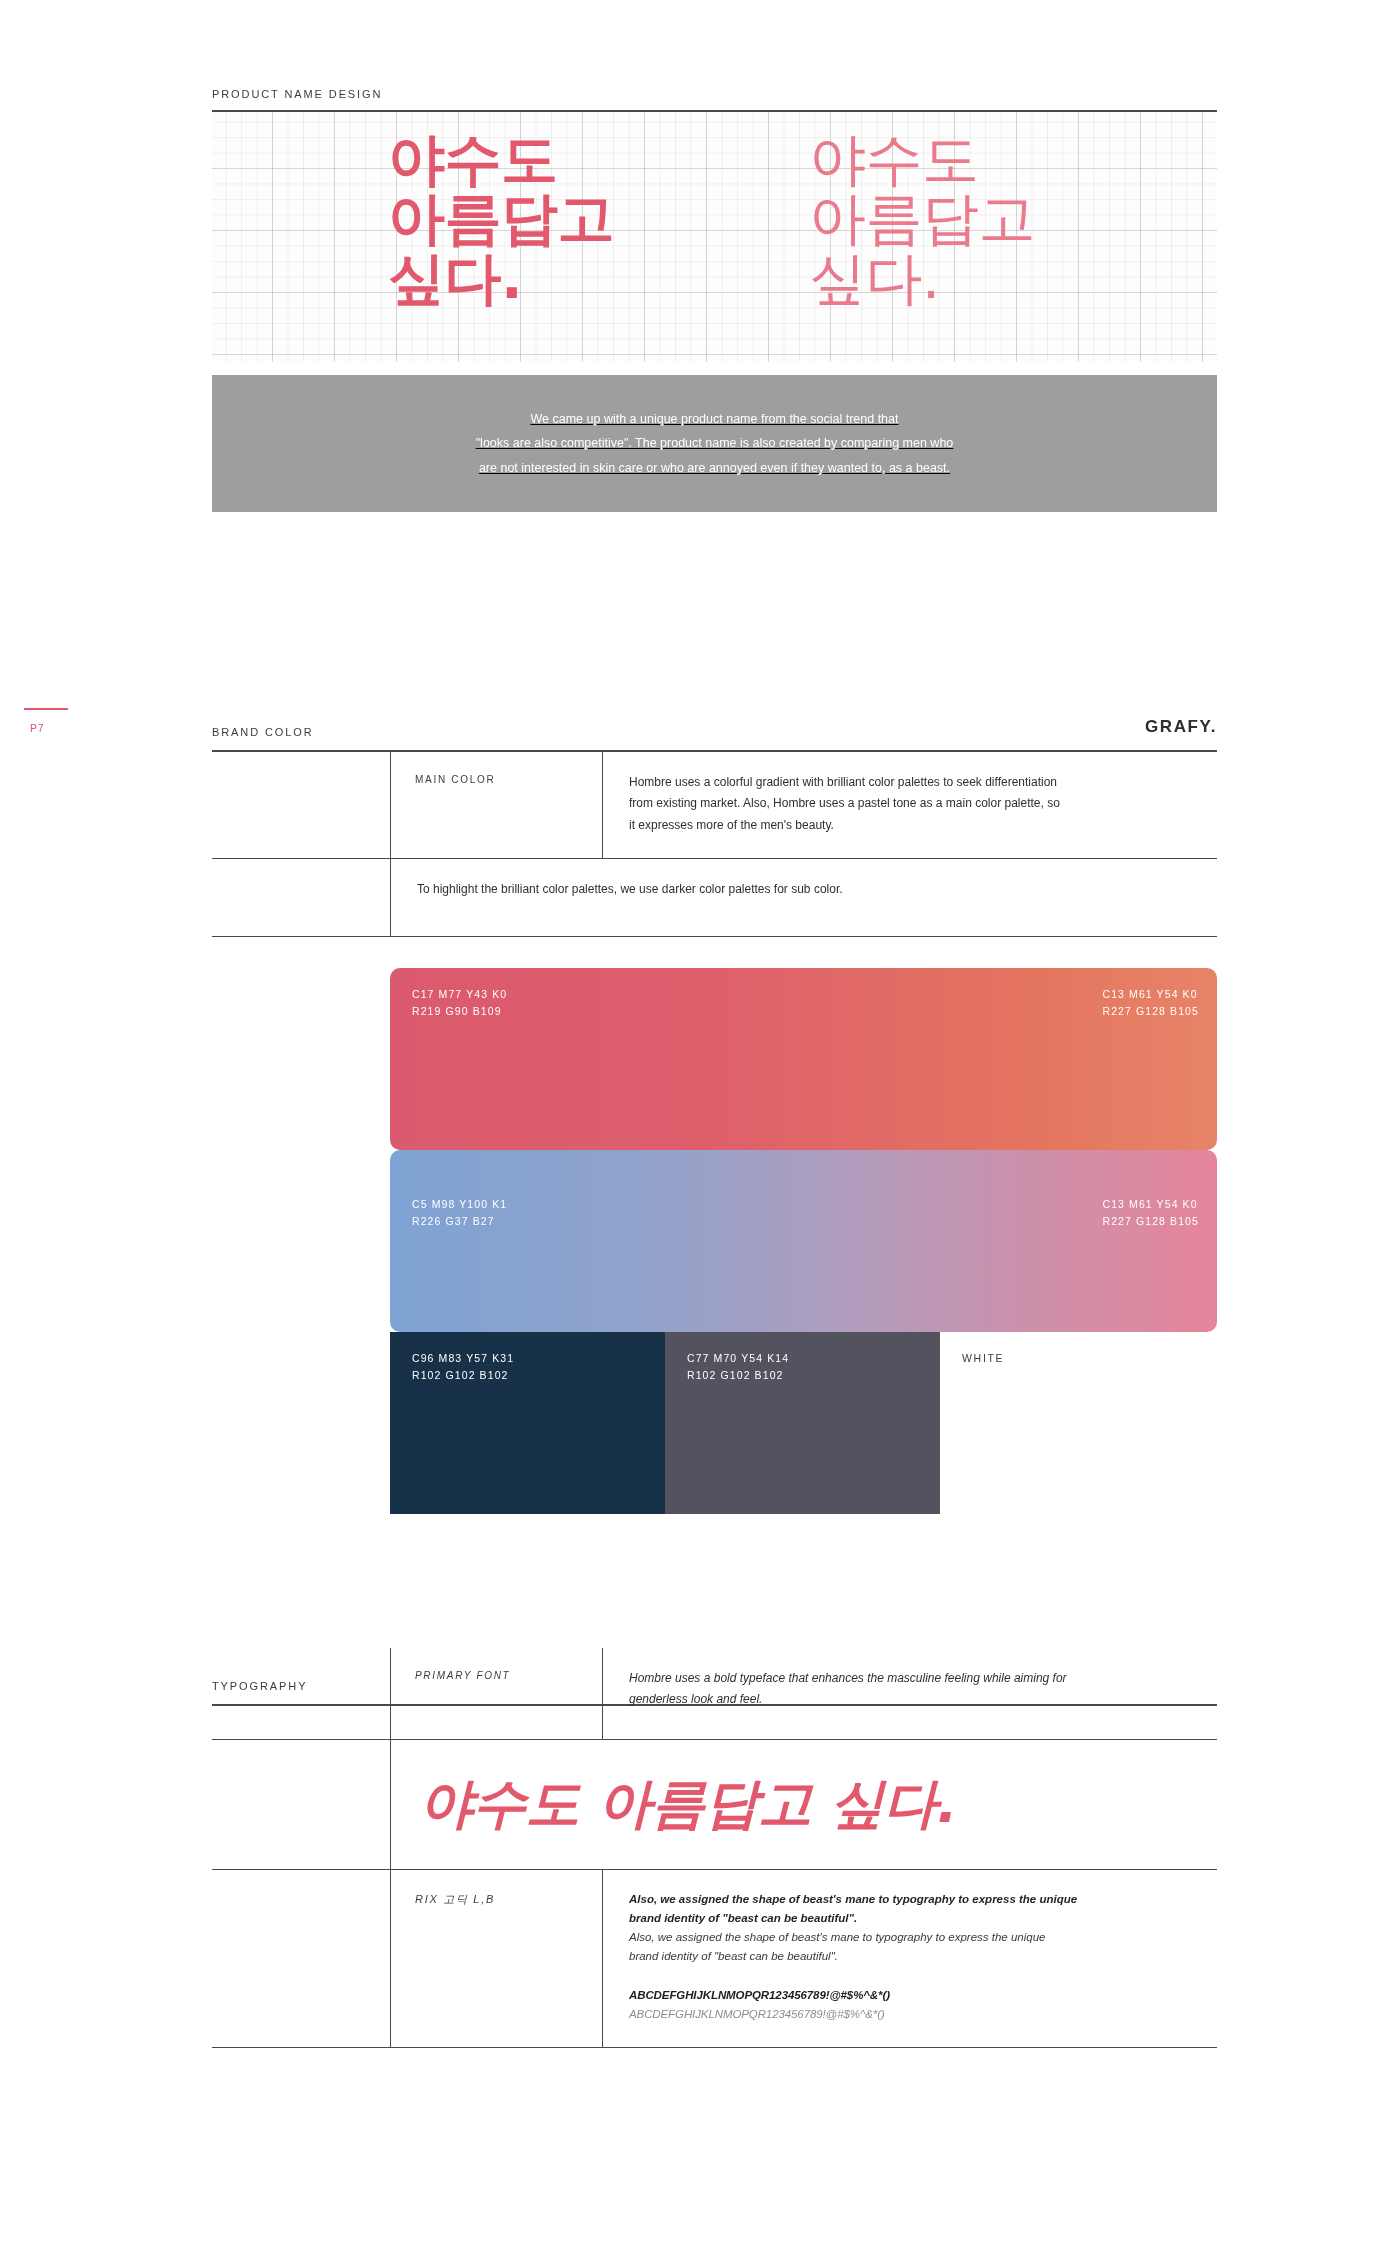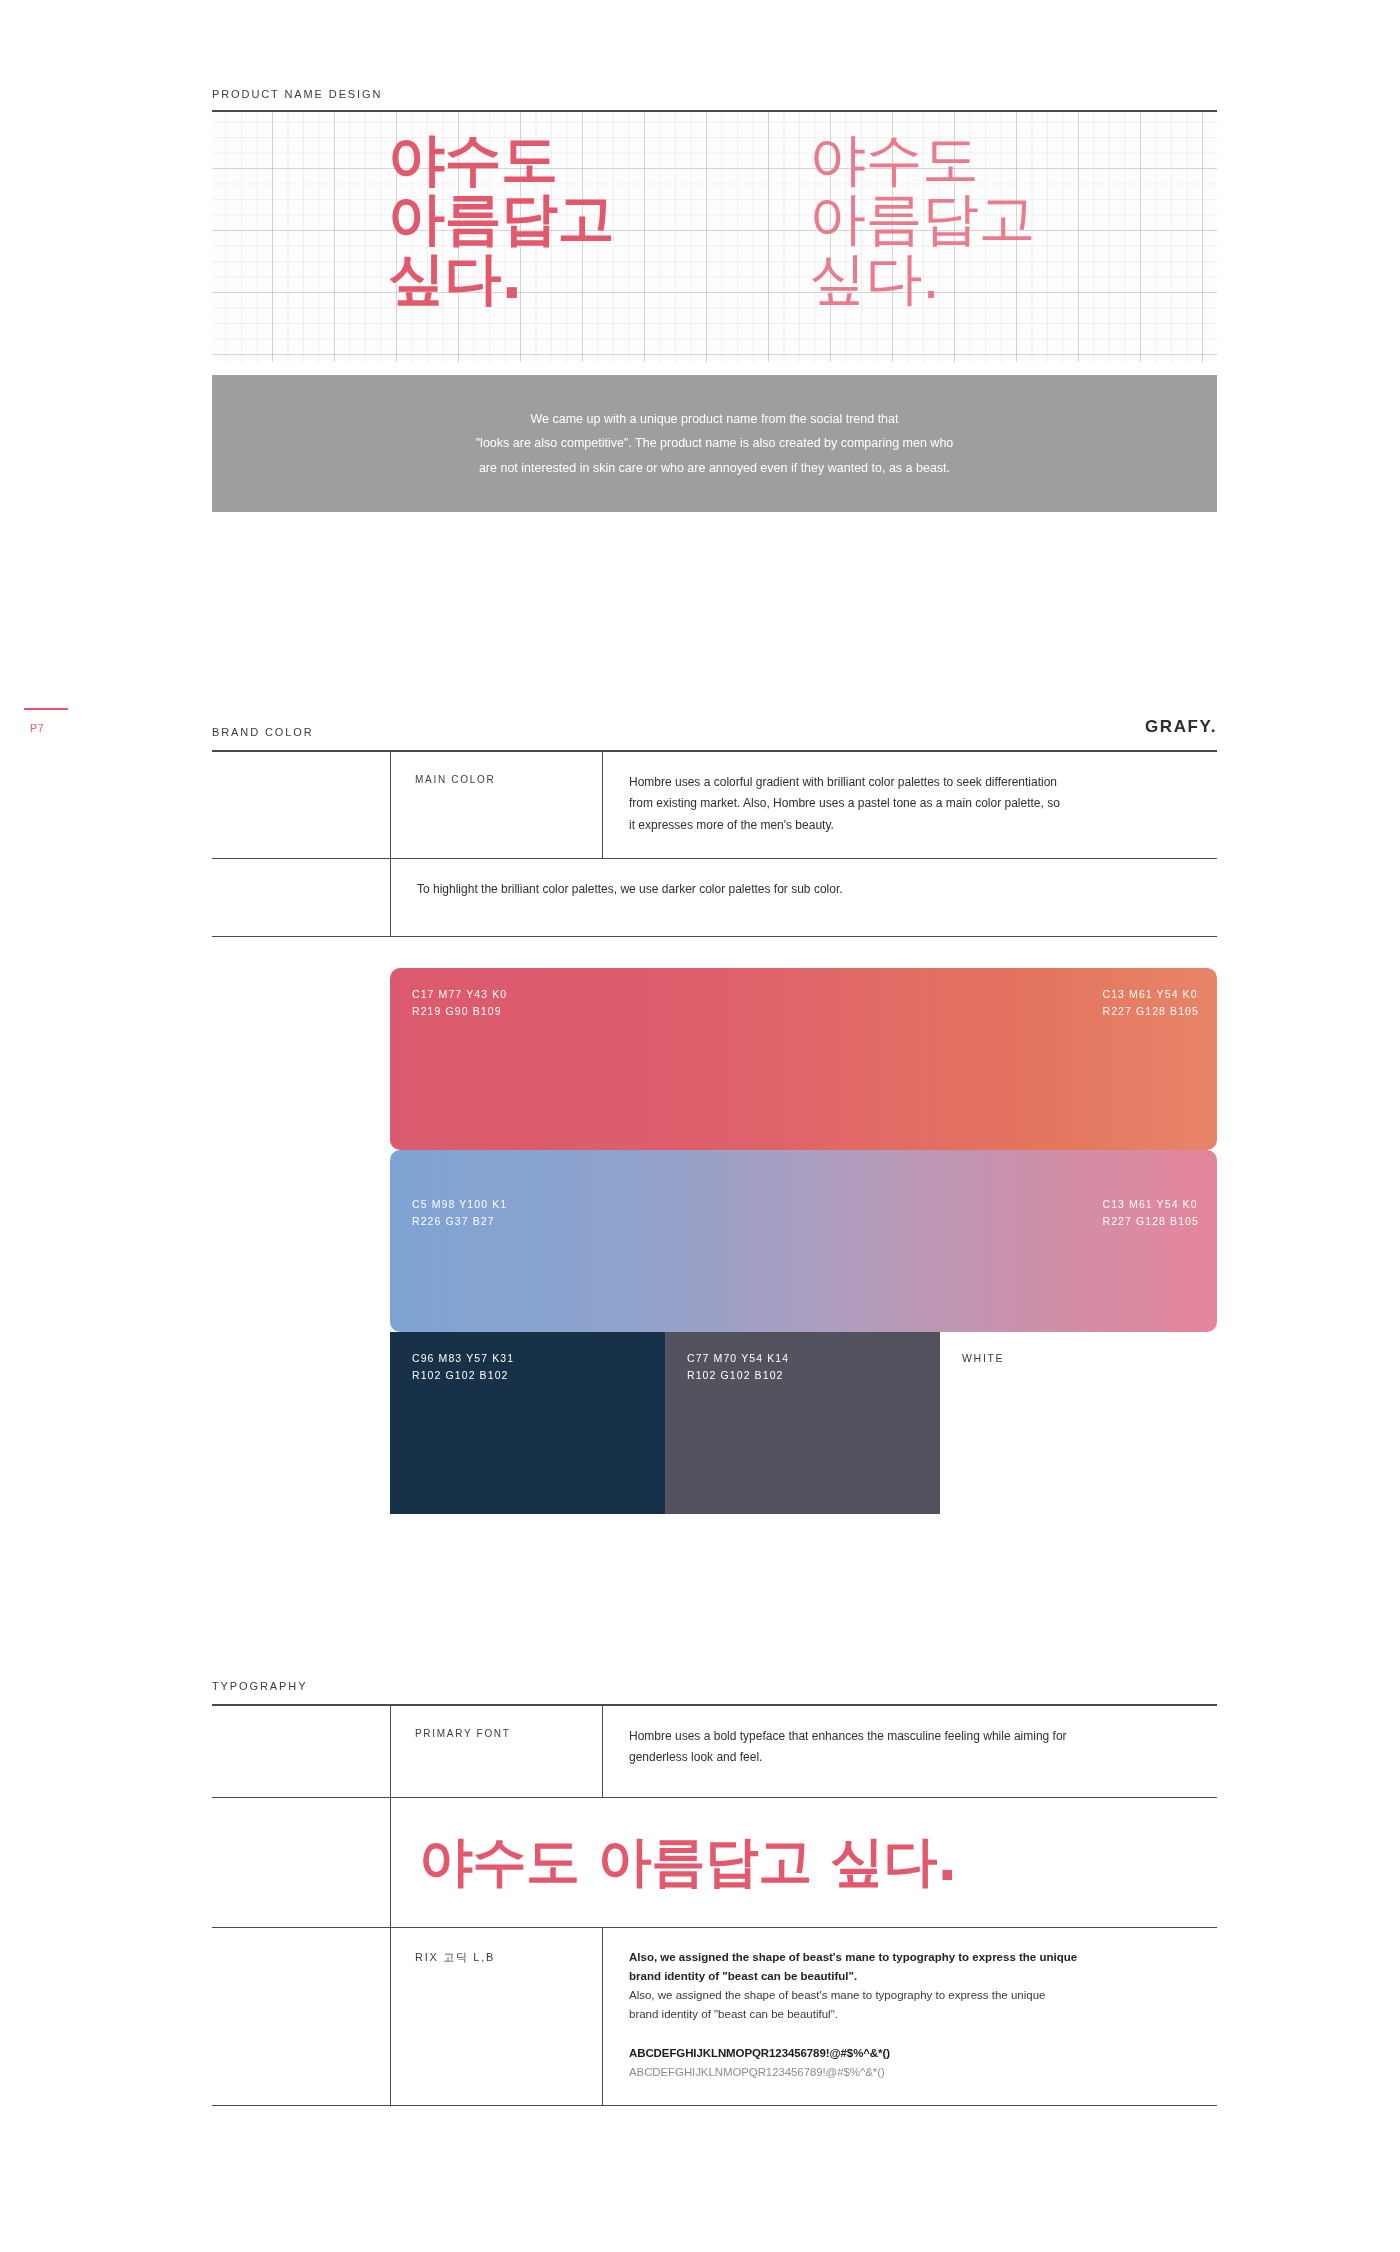--- a/index.html
+++ b/index.html
@@ -77,20 +77,21 @@
   .gray-box {
     position: absolute;
     left: 212px;
     top: 375px;
     width: 1005px;
     height: 137px;
     background: #9e9e9e;
     display: flex;
     align-items: center;
     justify-content: center;
+    text-decoration: underline;
   }
   .gray-box p {
     color: #ffffff;
     font-size: 12.5px;
     line-height: 1.95;
     text-align: center;
     white-space: pre-line;
     font-weight: 400;
   }
 
@@ -165,21 +166,21 @@
   #dark1 { width: 275px; background: #173149; }
   #dark2 { width: 275px; background: #53535f; }
   #dark3 { width: 277px; background: #ffffff; }
   .dark-cell .tag { position: absolute; left: 22px; top: 18px;
     font-size: 10.5px; line-height: 1.6; letter-spacing: 1.1px; color:#fff; white-space: pre-line; }
   #dark3 .tag { color: #3c3c3c; letter-spacing: 1.7px; }
 
   
   #s3-label { left: 212px; top: 1680px; }
   #s3-rule  { left: 212px; top: 1704px; width: 1005px; }
-  #type-table { top: 1706px; }
+  #type-table { top: 1648px; font-style: italic; }
   #type-table .r1 { min-height: 92px; }
 
   .type-specimen-row {
     position: relative;
     display: flex;
     border-bottom: 1.4px solid #4a4a4a;
     min-height: 130px;
   }
   .type-specimen-row .gutter { width: 178px; flex: none; }
   .type-specimen-row .specimen {

